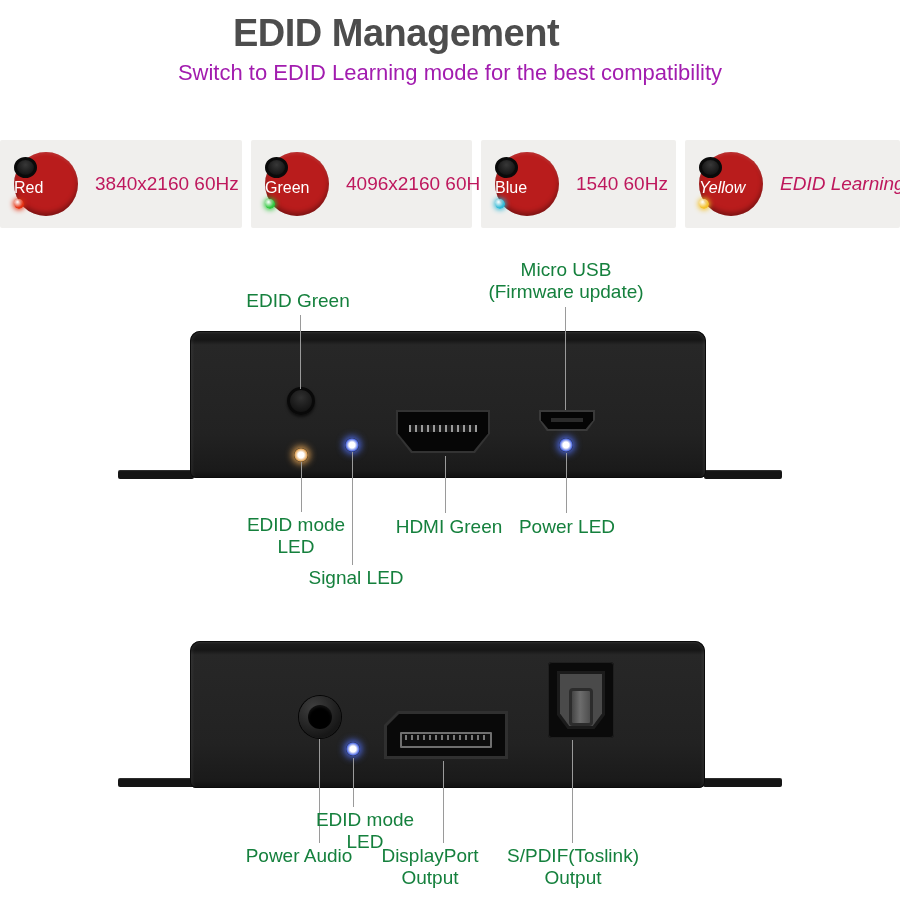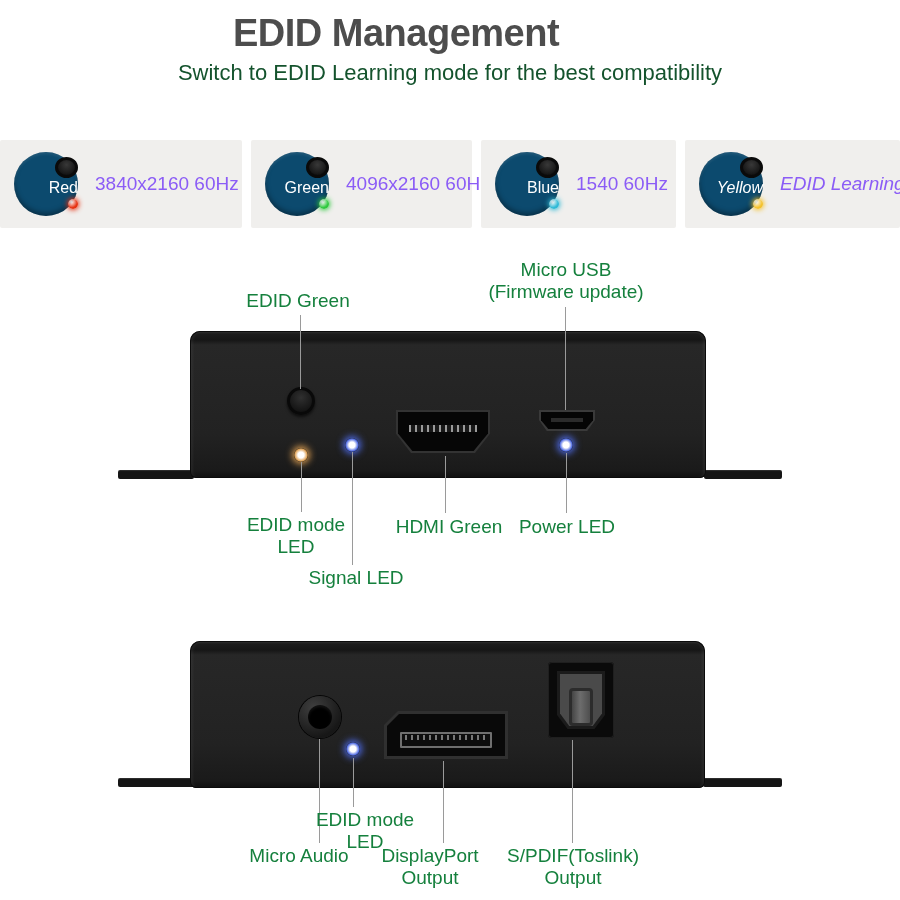--- a/index.html
+++ b/index.html
@@ -4,36 +4,36 @@
 <style>
   * { margin:0; padding:0; box-sizing:border-box; }
   html,body { background:#fff; }
   body { font-family:"Liberation Sans", sans-serif; }
   .stage { position:relative; width:900px; height:900px; background:#ffffff; overflow:hidden; margin:0 auto; }
 
   
   .page-title { position:absolute; top:12px; left:0; width:792px; text-align:center;
     font-size:38px; font-weight:700; color:#4d4d4d; letter-spacing:-0.5px; }
   .page-subtitle { position:absolute; top:60px; left:0; width:900px; text-align:center;
-    font-size:22px; font-weight:400; color:#14532d; }
+    font-size:22px; font-weight:400; color:#a21caf; }
 
   
   .mode-card { position:absolute; top:140px; height:88px; background:#f0efed; border-radius:2px;
     display:flex; align-items:center; padding-left:14px; gap:17px; }
-  .mode-dial { width:64px; height:64px; border-radius:50%; background:#0c4a6e; flex:0 0 64px;
-    display:flex; flex-direction:column; align-items:flex-end;
+  .mode-dial { width:64px; height:64px; border-radius:50%; background:#b91c1c; flex:0 0 64px;
+    display:flex; flex-direction:column; align-items:flex-start;
     box-shadow: inset 0 2px 3px rgba(255,255,255,.10), inset 0 -3px 5px rgba(0,0,0,.35); }
   .dial-knob { width:23px; height:21px; border-radius:50%; margin-top:5px;
     background: radial-gradient(circle at 50% 32%, #383838, #141414 75%);
     border:3px solid #0a0a0a; }
   .dial-name { color:#ffffff; font-size:16px; line-height:17px; margin-top:1px; }
   .mode-led { width:10px; height:10px; border-radius:50%; margin-top:3px;
     background: radial-gradient(circle at 35% 30%, rgba(255,255,255,.85), currentColor 60%);
     box-shadow: 0 0 5px 1px currentColor; }
-  .mode-value { font-size:19px; color:#8b5cf6; white-space:nowrap; }
+  .mode-value { font-size:19px; color:#be185d; white-space:nowrap; }
 
   
   .ann-label { position:absolute; width:200px; text-align:center; font-size:19px;
     line-height:22px; color:#15803d; z-index:6; }
   .ann-line { position:absolute; width:1px; background:#9a9a9a; z-index:5; }
 
   
   .device-body { position:absolute; width:516px; height:147px; z-index:1;
     background: linear-gradient(180deg, #343434 0px, #1c1c1c 3px, #161616 9px, #272727 14px,
       #252525 35%, #222222 70%, #1a1a1a 95%, #101010 100%);
@@ -196,21 +196,21 @@
     </div>
     <div class="tos-outer" style="left:358px; top:21px;">
       <div class="tos-plug">
         <div class="tos-plug-face"></div>
       </div>
       <div class="tos-lens" style="left:21px; top:26px;"></div>
     </div>
   </div>
 
   <div class="ann-line" style="left:319px; top:739px; height:104px;"></div>
-  <div class="ann-label" style="left:199px; top:845px;">Micro Audio</div>
+  <div class="ann-label" style="left:199px; top:845px;">Power Audio</div>
 
   <div class="ann-line" style="left:353px; top:758px; height:49px;"></div>
   <div class="ann-label" style="left:265px; top:809px;">
     <div>EDID mode</div>
     <div>LED</div>
   </div>
 
   <div class="ann-line" style="left:443px; top:761px; height:82px;"></div>
   <div class="ann-label" style="left:330px; top:845px;">
     <div>DisplayPort</div>

